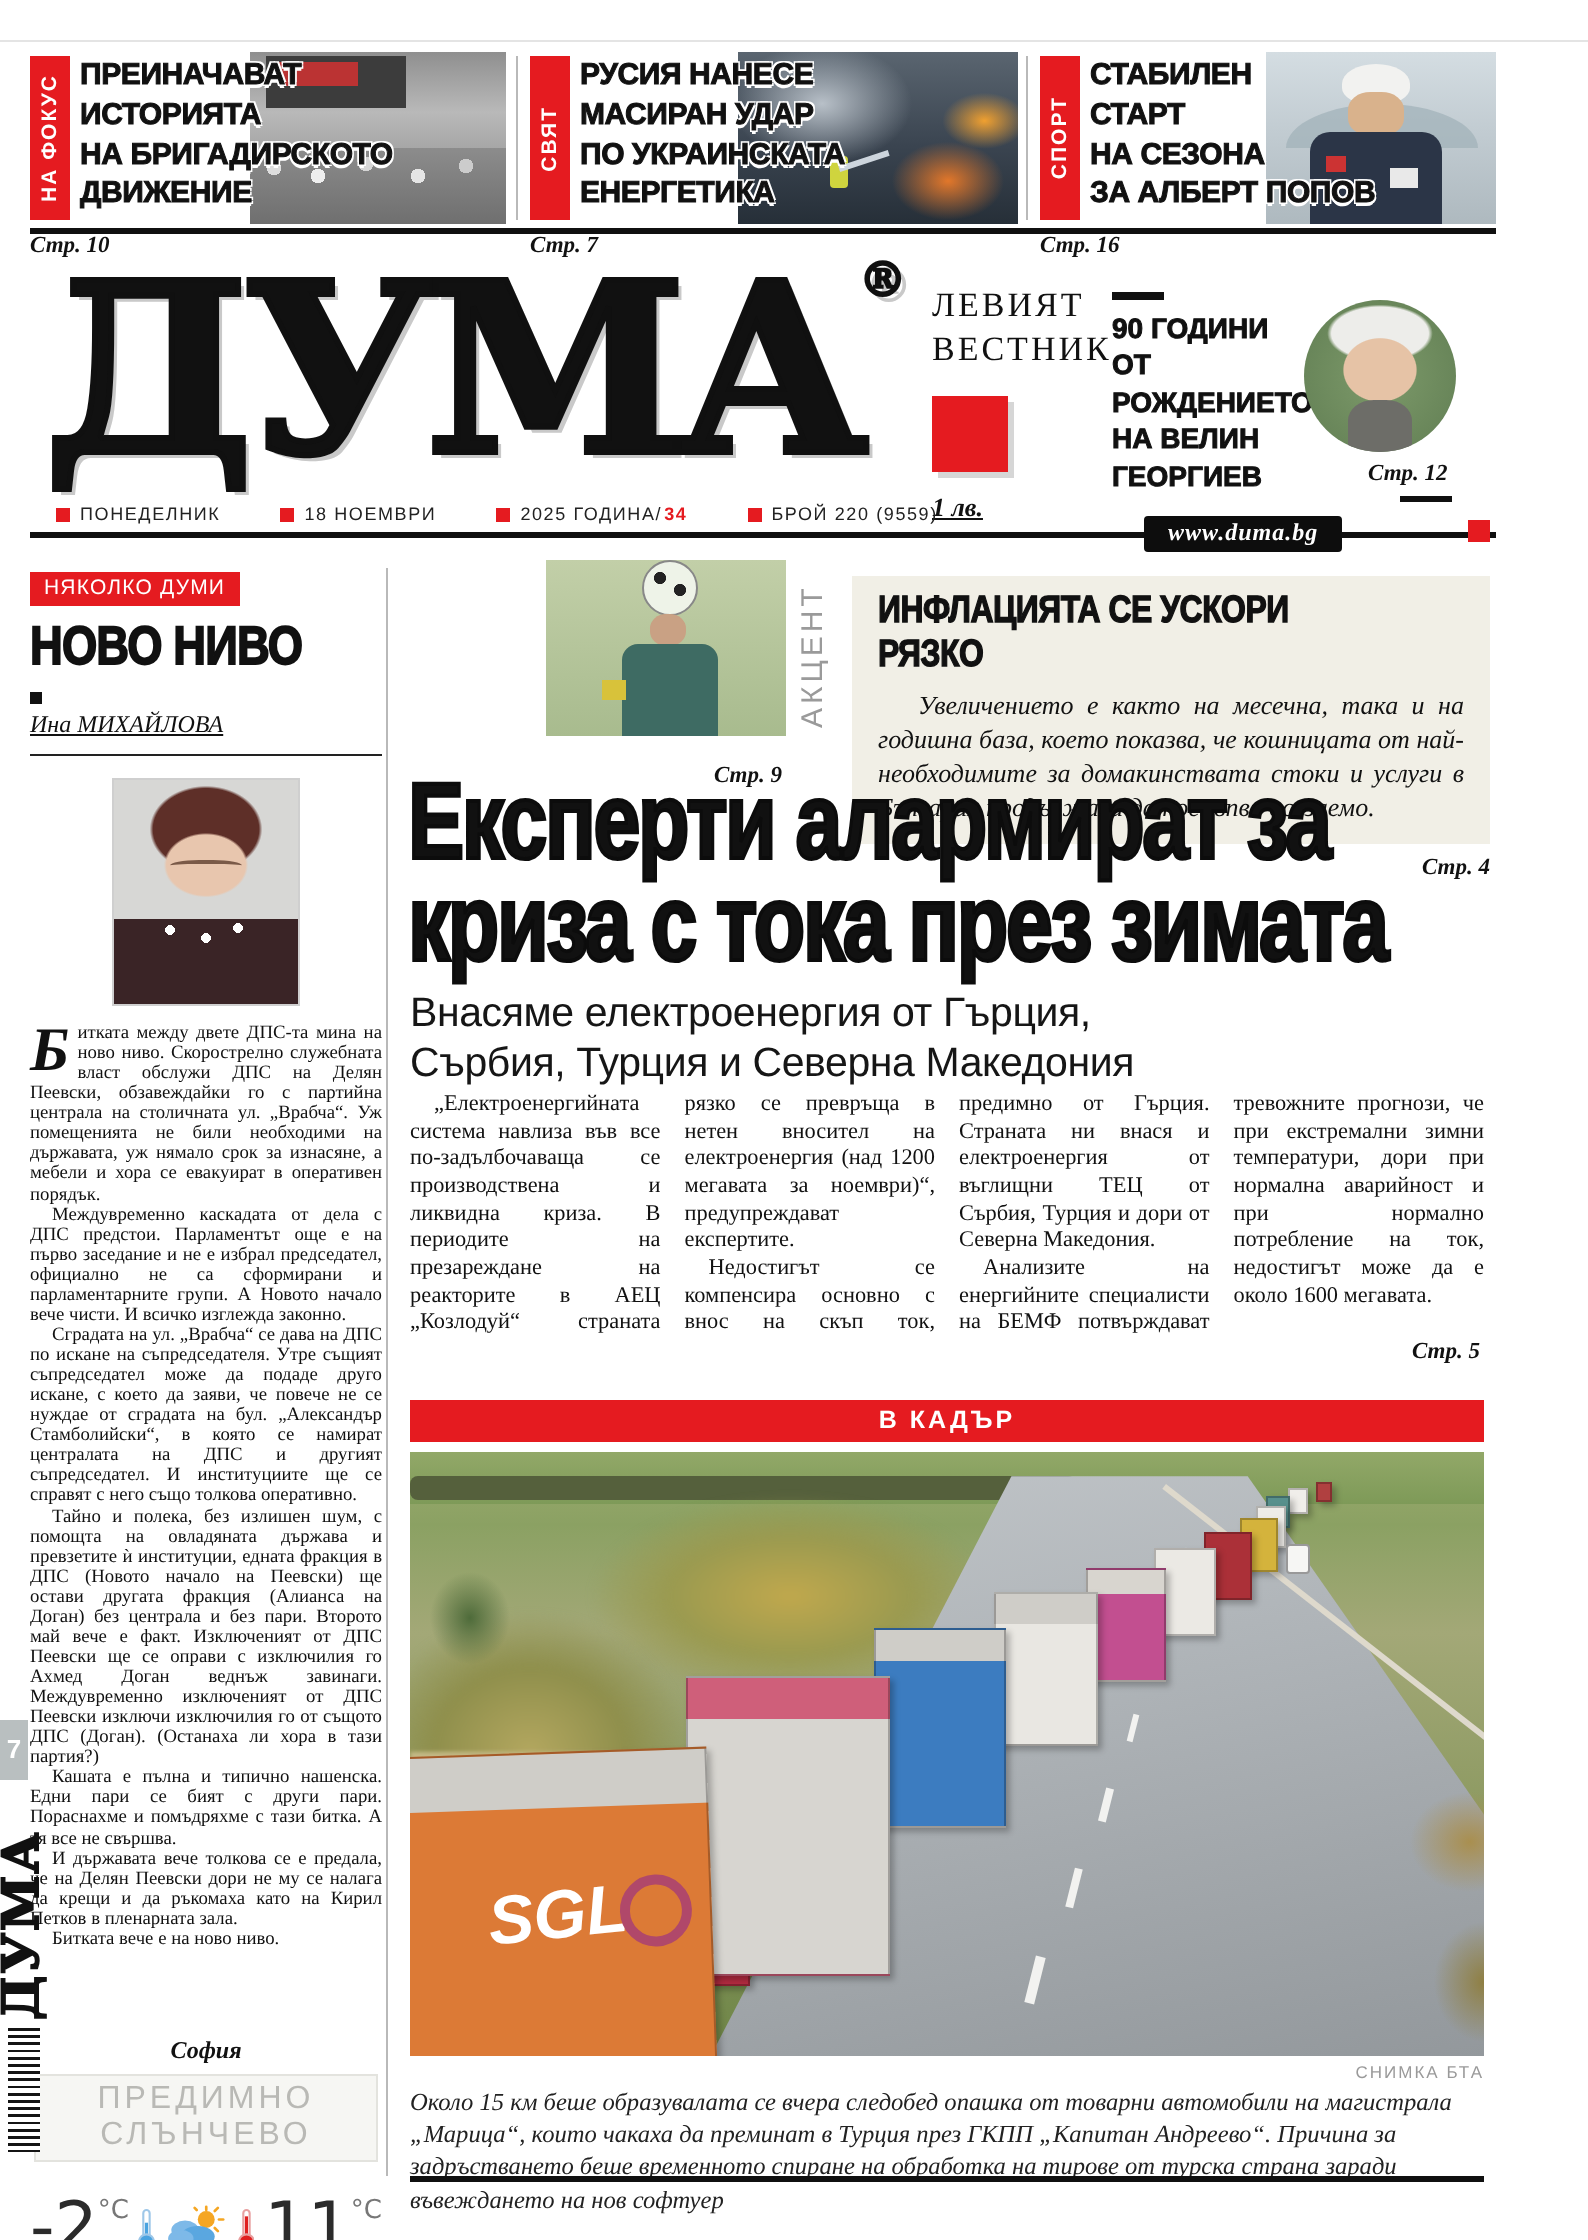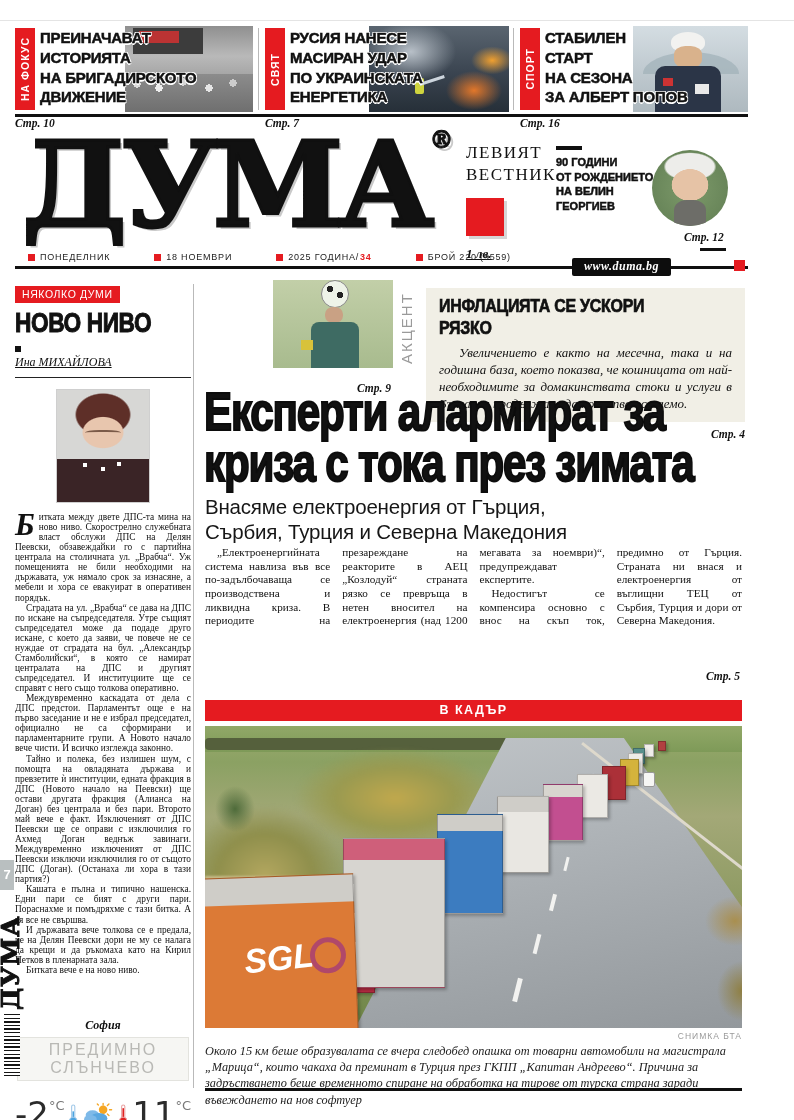--- a/index.html
+++ b/index.html
@@ -20,21 +20,21 @@
   .t-photo{position:absolute;top:0;right:0;height:86px;z-index:1;}
   .t-title{position:absolute;left:25px;top:2px;z-index:2;font-weight:700;font-size:15px;line-height:1.32;
            letter-spacing:-.2px;-webkit-text-stroke:.5px #111;
            text-shadow:1px 1px 0 #fff,-1px -1px 0 #fff,1px -1px 0 #fff,-1px 1px 0 #fff,0 2px 0 #fff;}
   .t-ref{position:absolute;top:117px;text-align:left;}
   
   .logo{font-family:"DejaVu Serif",serif;font-weight:700;font-size:118px;line-height:1;
         letter-spacing:-5px;-webkit-text-stroke:3px #101010;text-shadow:3px 3px 0 #c9c9c9;}
   .logo sup{font-size:24px;-webkit-text-stroke:1px #101010;vertical-align:78px;letter-spacing:0;}
   .tagline{font:400 17px/1.3 "Liberation Serif",serif;letter-spacing:1.5px;}
-  .anniv-title{font-weight:700;font-size:11px;line-height:1.32;-webkit-text-stroke:.5px #111;}
+  .anniv-title{font-weight:700;font-size:14px;line-height:1.32;-webkit-text-stroke:.5px #111;}
   .dl-item{display:flex;align-items:center;gap:5px;font-size:9px;letter-spacing:.8px;color:#222;}
   .dl-sq{width:7px;height:7px;background:var(--red);}
   .site-pill{background:#0d0d0d;color:#fff;font:italic 700 12px "Liberation Serif",serif;
              padding:1px 12px 2px;border-radius:2px;letter-spacing:.5px;}
   
   .kicker{display:inline-block;background:var(--red);color:#fff;font-weight:400;font-size:10.5px;
           letter-spacing:.6px;padding:2px 7px 3px;}
   .op-title{font-weight:700;font-size:27px;-webkit-text-stroke:1px #111;letter-spacing:-.5px;}
   .op-text{font-family:"Liberation Serif",serif;font-size:9.4px;line-height:1.07;text-align:justify;}
   .op-text p{margin:0;text-indent:11px;}
@@ -151,21 +151,21 @@
 НА ВЕЛИН
 ГЕОРГИЕВ</div>
   <div class="abs" style="top:150px;left:652px;width:76px;height:76px;border-radius:50%;overflow:hidden;background:radial-gradient(30px 26px at 50% 46%,#e6c3a6 0 60%,rgba(230,195,166,0) 62%),radial-gradient(44px 24px at 50% 22%,#ededea 0 55%,rgba(237,237,234,0) 60%),radial-gradient(60px 60px at 50% 50%,#7d9a6a 0,#5d7a50 100%);">
     <div style="position:relative;top:50px;left:22px;width:32px;height:26px;background:#6d6d68;border-radius:40% 40% 0 0;"></div>
   </div>
   <div class="abs ref" style="top:231px;left:684px;">Стр. 12</div>
   <div class="abs rule" style="top:248px;left:700px;width:26px;height:3px;"></div>
 
   <div class="abs serif" style="top:246px;left:466px;font-style:italic;font-weight:700;font-size:13px;">1 лв.</div>
 
-  <div class="abs" style="top:252px;left:28px;display:flex;gap:44px;">
+  <div class="abs" style="top:252px;left:28px;display:flex;gap:30px;">
     <div class="dl-item">
         <span class="dl-sq"></span>
         <span>ПОНЕДЕЛНИК</span>
       </div>
     <div class="dl-item">
         <span class="dl-sq"></span>
         <span>18 НОЕМВРИ</span>
       </div>
     <div class="dl-item">
         <span class="dl-sq"></span>
@@ -187,22 +187,22 @@
     <div style="margin-top:5px;"><span class="op-title cond">НОВО НИВО</span></div>
     <div style="width:6px;height:6px;background:#111;margin:7px 0 3px;"></div>
     <div class="serif" style="font-style:italic;font-size:12px;">Ина МИХАЙЛОВА</div>
     <div style="border-top:1.5px solid #222;margin-top:7px;"></div>
     <div style="width:92px;height:112px;margin:11px auto 9px;background:radial-gradient(34px 26px at 50% 38%,#e8c6ae 0 58%,rgba(232,198,174,0) 62%),radial-gradient(44px 34px at 50% 22%,#5e2f28 0 60%,rgba(94,47,40,0) 64%),linear-gradient(180deg,#d7d7d5 0 62%,#3a2426 62% 100%);border:1px solid #cfcfcf;">
       <div style="position:relative;top:40px;left:28px;width:36px;height:5px;border-top:2px solid #7a5a48;border-radius:40%;"></div>
       <div style="position:relative;top:62px;left:20px;width:52px;height:18px;background:radial-gradient(4px 4px at 8px 6px,#fff 60%,transparent 61%),radial-gradient(4px 4px at 26px 10px,#fff 60%,transparent 61%),radial-gradient(4px 4px at 42px 5px,#fff 60%,transparent 61%);"></div>
     </div>
     <div class="op-text">
       <p>Битката между двете ДПС-та мина на ново ниво. Скорострелно служебната власт обслужи ДПС на Делян Пеевски, обзавеждайки го с партийна централа на столичната ул. „Врабча“. Уж помещенията не били необходими на държавата, уж нямало срок за изнасяне, а мебели и хора се евакуират в оперативен порядък.</p>
+      <p>Междувременно каскадата от дела с ДПС предстои. Парламентът още е на първо заседание и не е избрал председател, официално не са сформирани и парламентарните групи. А Новото начало вече чисти. И всичко изглежда законно.</p>
       <p>Сградата на ул. „Врабча“ се дава на ДПС по искане на съпредседателя. Утре същият съпредседател може да подаде друго искане, с което да заяви, че повече не се нуждае от сградата на бул. „Александър Стамболийски“, в която се намират централата на ДПС и другият съпредседател. И институциите ще се справят с него също толкова оперативно.</p>
-      <p>Междувременно каскадата от дела с ДПС предстои. Парламентът още е на първо заседание и не е избрал председател, официално не са сформирани и парламентарните групи. А Новото начало вече чисти. И всичко изглежда законно.</p>
       <p>Тайно и полека, без излишен шум, с помощта на овладяната държава и превзетите ѝ институции, едната фракция в ДПС (Новото начало на Пеевски) ще остави другата фракция (Алианса на Доган) без централа и без пари. Второто май вече е факт. Изключеният от ДПС Пеевски ще се оправи с изключилия го Ахмед Доган веднъж завинаги. Междувременно изключеният от ДПС Пеевски изключи изключилия го от същото ДПС (Доган). (Останаха ли хора в тази партия?)</p>
       <p>Кашата е пълна и типично нашенска. Едни пари се бият с други пари. Пораснахме и помъдряхме с тази битка. А тя все не свършва.</p>
       <p>И държавата вече толкова се е предала, че на Делян Пеевски дори не му се налага да крещи и да ръкомаха като на Кирил Петков в пленарната зала.</p>
       <p>Битката вече е на ново ниво.</p>
     </div>
   </div>
 
   <div class="abs vline" style="left:193px;top:284px;height:804px;"></div>
 
   <div class="abs" style="top:286px;left:201px;width:192px;height:96px;">
@@ -228,20 +228,21 @@
     <div><span class="hl">Експерти алармират за</span></div>
     <div><span class="hl">криза с тока през зимата</span></div>
   </div>
   <div class="abs subhead preline" style="top:494px;left:205px;">Внасяме електроенергия от Гърция,
 Сърбия, Турция и Северна Македония</div>
 
   <div class="abs" style="top:546px;left:205px;width:537px;height:152px;">
     <div class="article">
       <p>„Електроенергийната система навлиза във все по-задълбочаваща се производствена и ликвидна криза. В периодите на презареждане на реакторите в АЕЦ „Козлодуй“ страната рязко се превръща в нетен вносител на електроенергия (над 1200 мегавата за ноември)“, предупреждават експертите.</p>
       <p>Недостигът се компенсира основно с внос на скъп ток, предимно от Гърция. Страната ни внася и електроенергия от въглищни ТЕЦ от Сърбия, Турция и дори от Северна Македония.</p>
+      <p>Анализите на енергийните специалисти на БЕМФ потвърждават тревожните прогнози, че при екстремални зимни температури, дори при нормална аварийност и при нормално потребление на ток, недостигът може да е около 1600 мегавата.</p>
     </div>
     <div class="abs ref" style="right:2px;top:124px;">Стр. 5</div>
   </div>
 
   <div class="abs banner" style="top:700px;left:205px;width:537px;height:21px;">В КАДЪР</div>
 
   <div class="abs photo" style="top:726px;left:205px;width:537px;height:302px;">
     <div style="left:0;top:0;width:100%;height:26px;background:linear-gradient(180deg,#92a868,#7e9a58);"></div>
     <div style="left:0;top:12px;width:62%;height:12px;background:#55603c;border-radius:4px;"></div>
     <div style="left:90px;top:22px;width:200px;height:100px;background:radial-gradient(closest-side,#c0a84d 0,#9a9a50 60%,rgba(154,154,80,0) 100%);filter:blur(2px);"></div>

